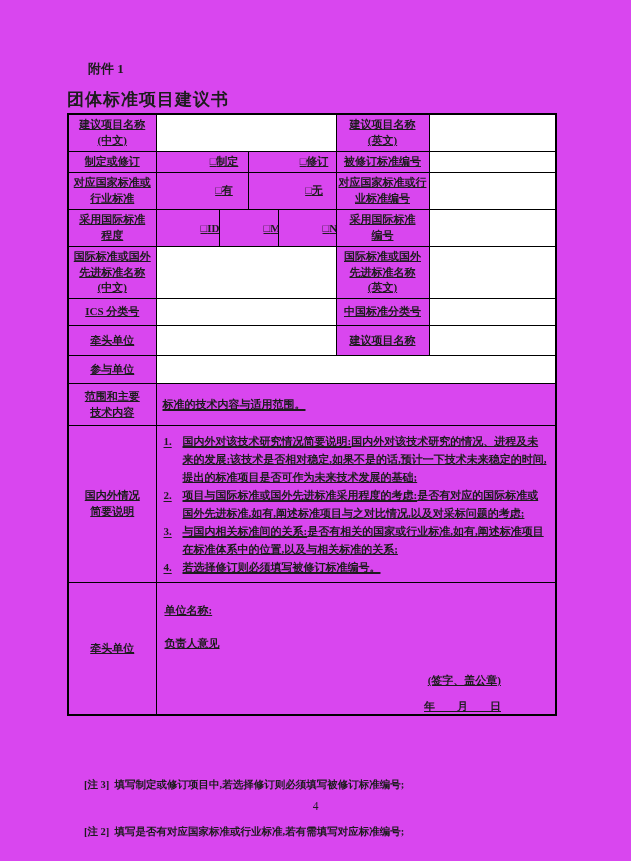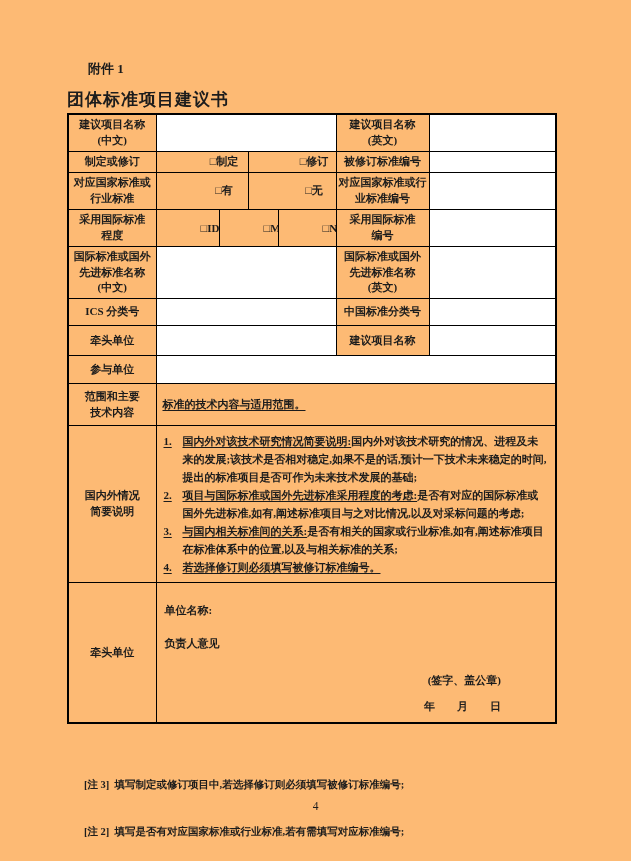--- a/index.html
+++ b/index.html
@@ -3,21 +3,21 @@
 <meta charset="utf-8">
 <style>
   * { margin: 0; padding: 0; box-sizing: border-box; }
   html, body { background: #ffffff; }
   body {
     width: 631px; height: 861px;
     position: relative;
     font-family: "Liberation Serif", "DejaVu Serif", serif;
     color: #1c1c1c;
   }
-  .page { position: absolute; inset: 0; background: #fdba74; }
+  .page { position: absolute; inset: 0; background: #d946ef; }
 
   .attachment {
     position: absolute; left: 88px; top: 60px;
     font-size: 13px; font-weight: 700;
   }
   .doc-title {
     position: absolute; left: 67px; top: 88px; width: 488px;
     text-align: left; font-size: 17px; font-weight: 700;
     letter-spacing: 1px;
   }
@@ -25,40 +25,41 @@
   table.form {
     position: absolute; left: 67px; top: 113px;
     width: 488px; border-collapse: collapse; table-layout: fixed;
     border: 2px solid #000;
   }
   table.form td {
     border: 1px solid #000;
     font-size: 11px; font-weight: 700;
     vertical-align: middle;
     overflow: hidden;
+    text-decoration: underline;
   }
   td.lbl {
     text-align: center; line-height: 1.45;
     white-space: pre-line; padding: 2px 1px;
   }
   td.opt { text-align: center; padding-left: 44px; }
   td.opt .cb { font-weight: 700; }
   td.opt-sm { font-size: 10px; letter-spacing: 0; }
   td.blank { background: #fff; }
   td.content {
     text-align: left; vertical-align: middle;
     padding: 4px 8px 4px 6px; line-height: 1.75;
   }
   .uline { text-decoration: underline; text-underline-offset: 2px; }
 
   .olitem { position: relative; padding-left: 20px; line-height: 18px; margin: 0; }
   .olitem .num { position: absolute; left: 1px; }
   td.content.list-cell { vertical-align: middle; padding-top: 6px; padding-bottom: 6px; }
 
-  td.lead-cell { vertical-align: top; padding: 20px 8px 8px 8px; line-height: 1.4; border-radius: 31px; }
+  td.lead-cell { vertical-align: top; padding: 20px 8px 0 8px; line-height: 1.4; border-radius: 31px; }
   .lead-line1 { margin-bottom: 17px; }
   .sig-block { margin-top: 22px; text-align: right; padding-right: 46px; }
   .sig-hint { margin-bottom: 10px; }
   .sig-date { white-space: pre; }
 
   .notes {
     position: absolute; left: 84px; top: 746px;
     font-size: 10.5px; font-weight: 700; line-height: 15.5px;
     white-space: pre;
   }

